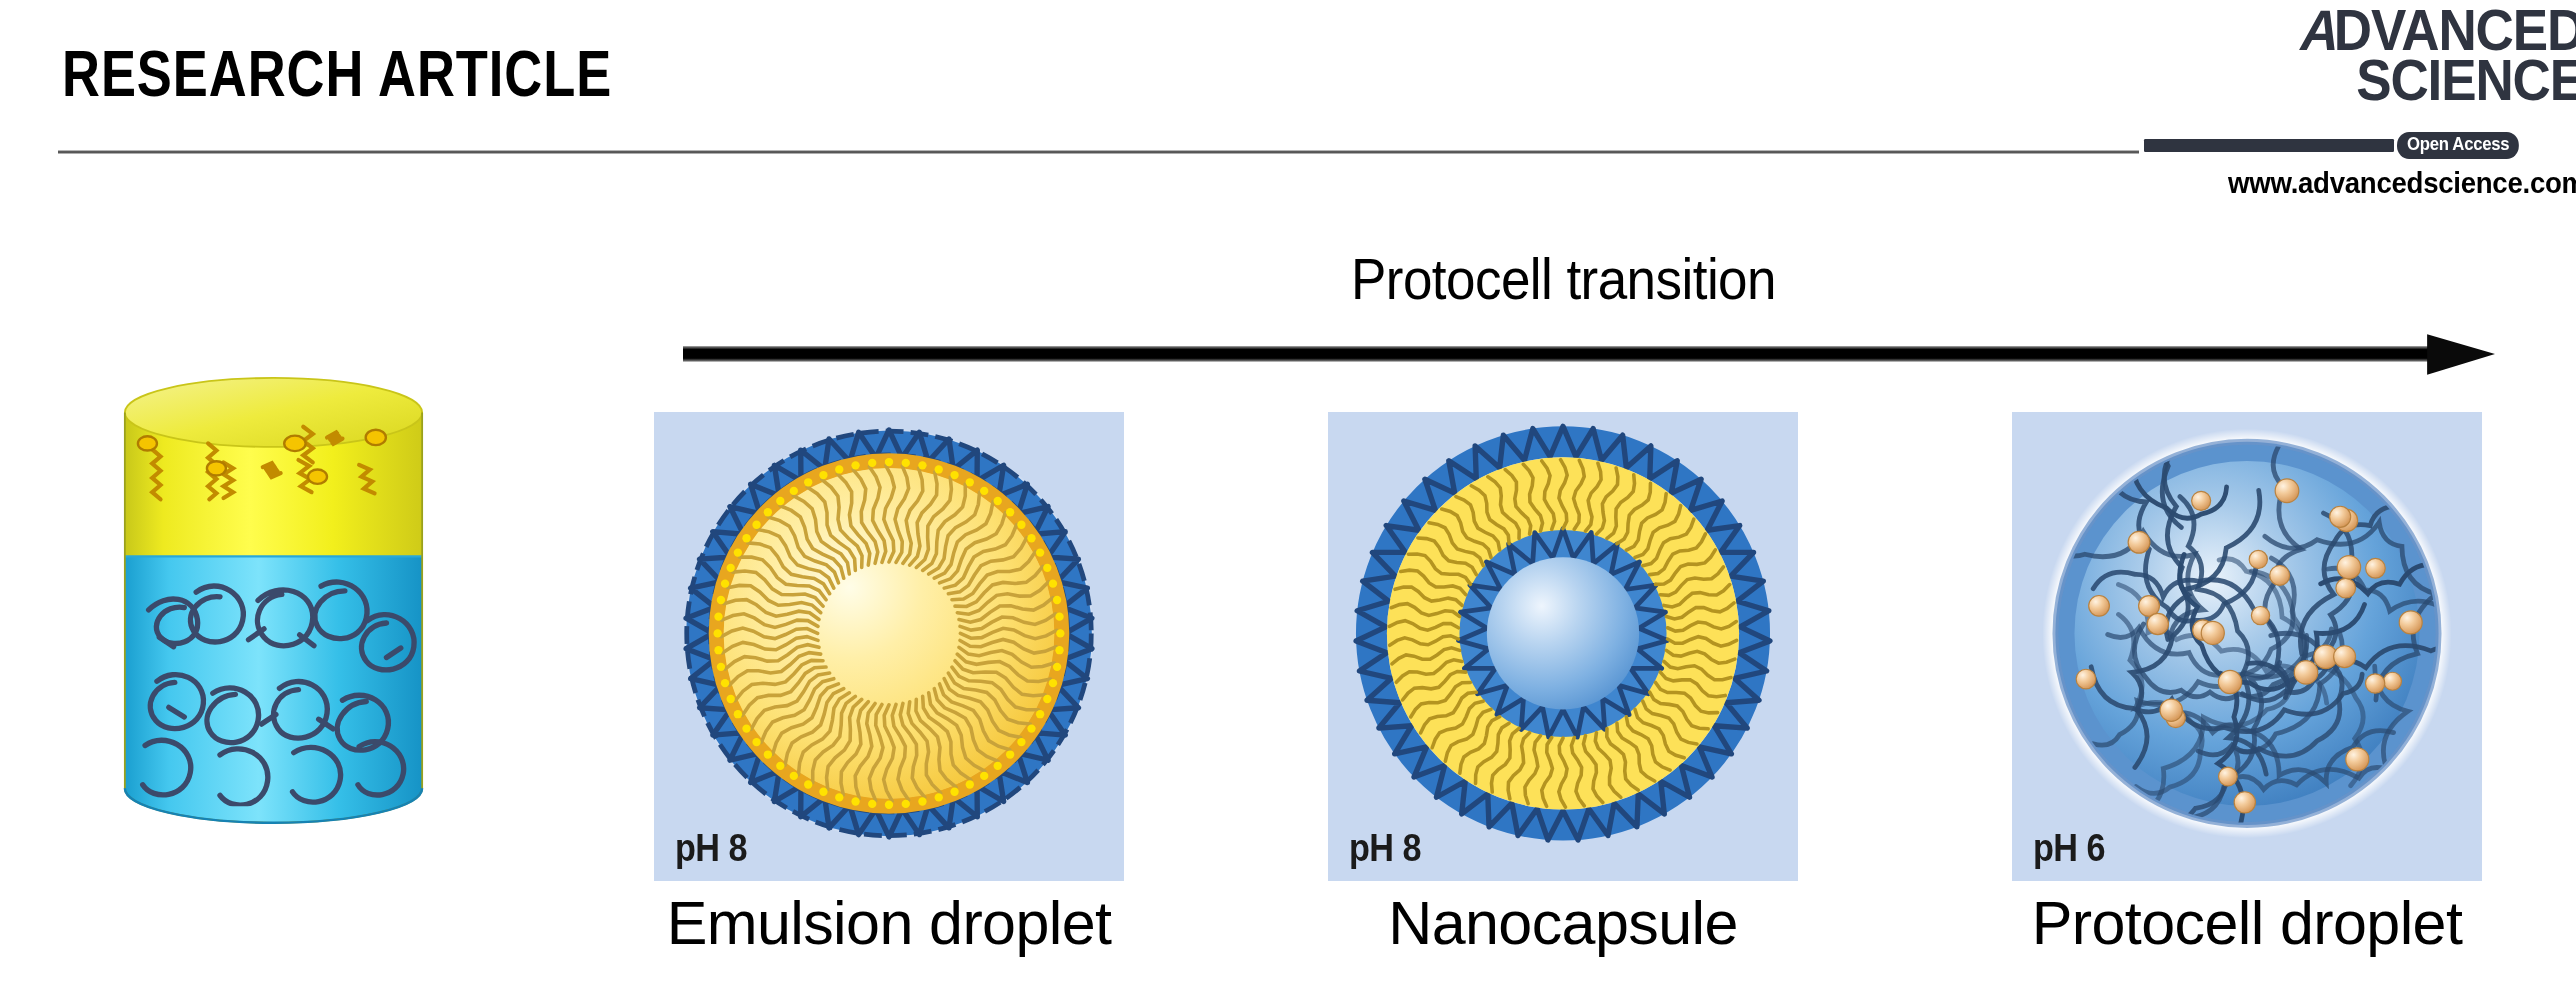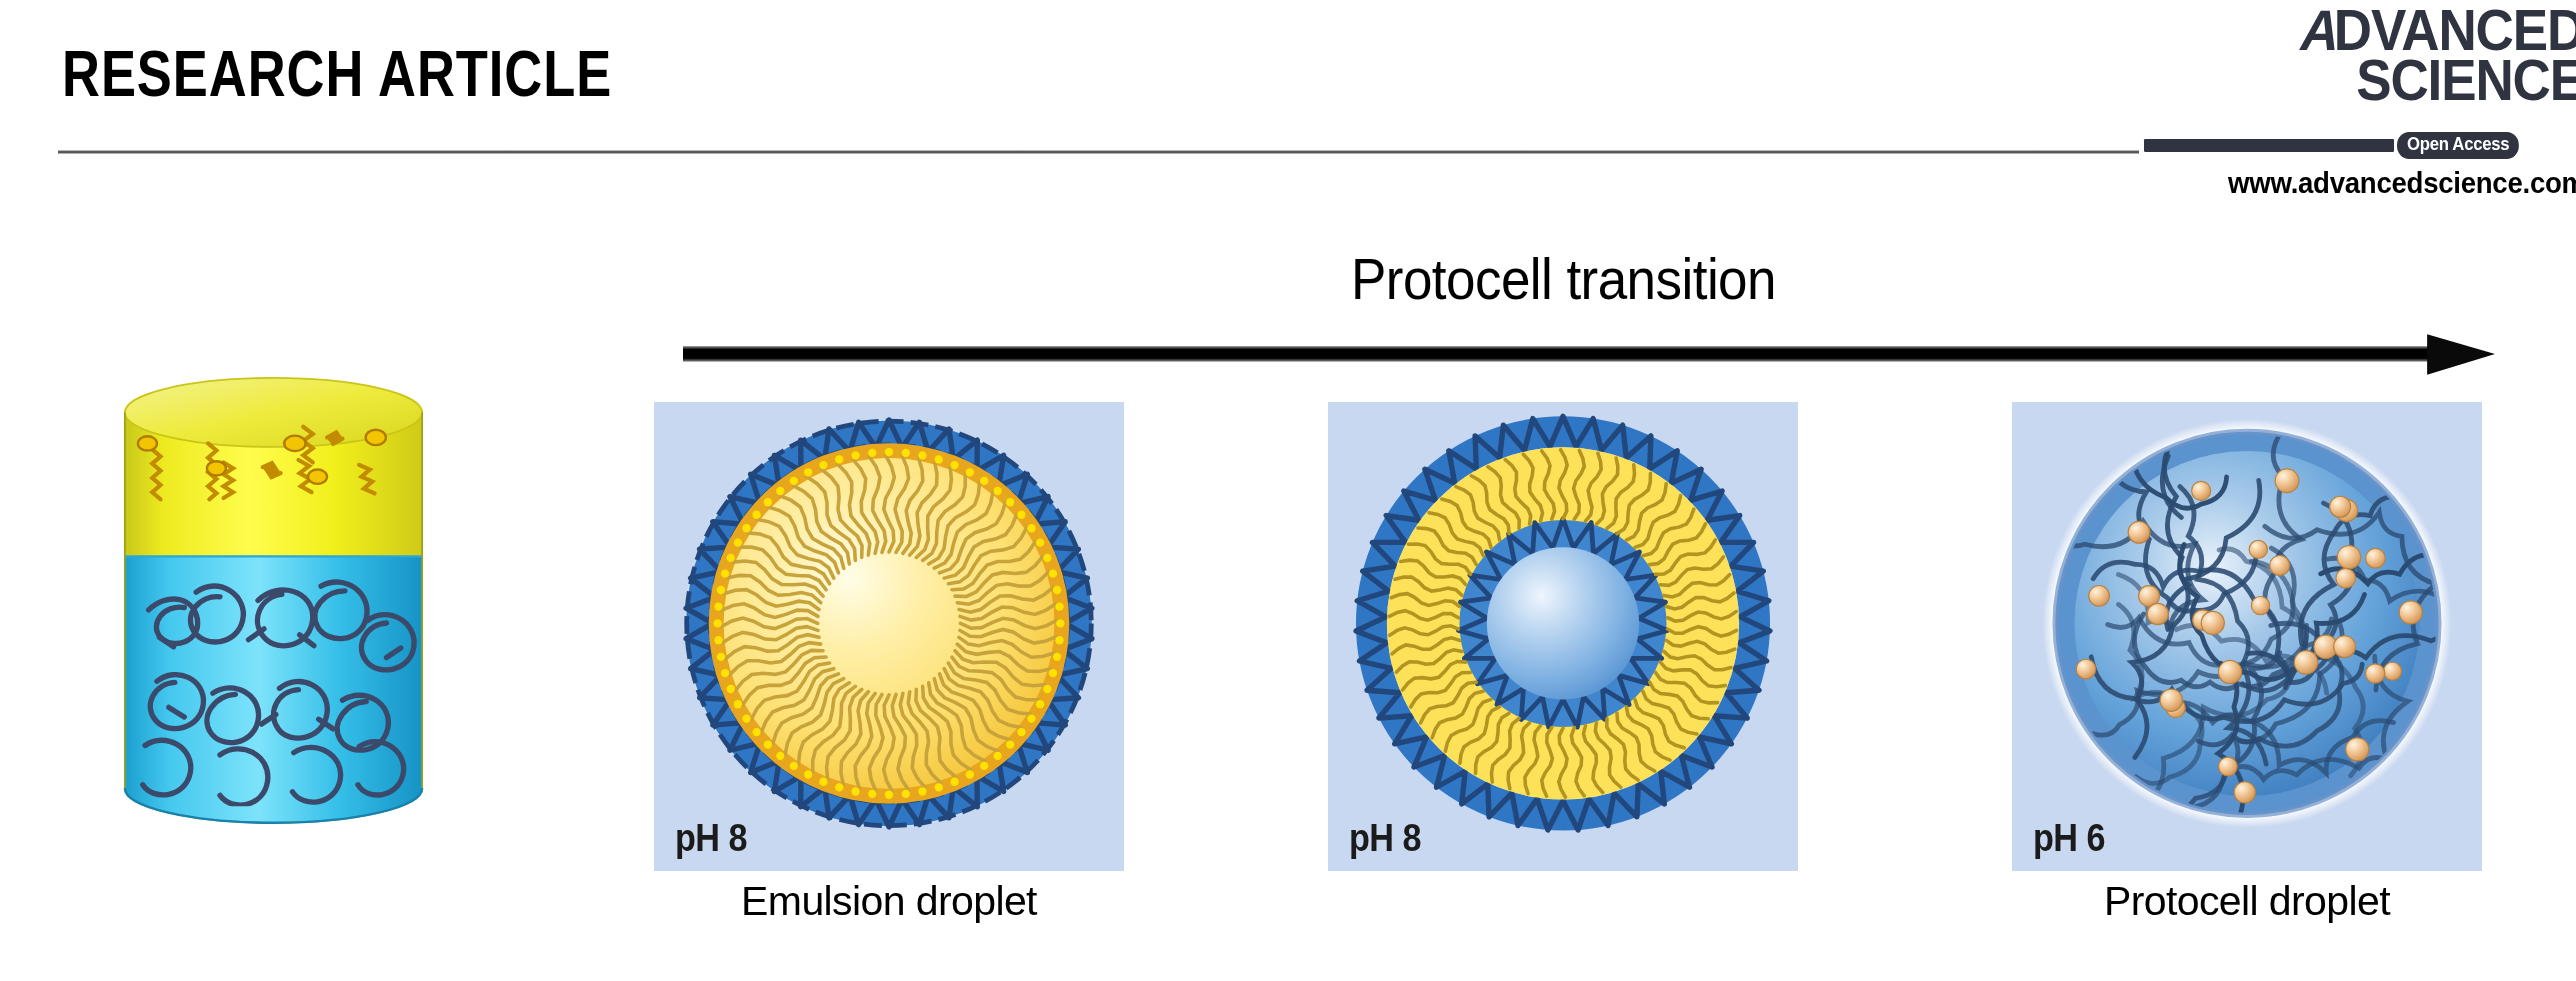--- a/index.html
+++ b/index.html
@@ -69,33 +69,33 @@
   
   #transition-group{position:absolute;left:632px;top:24px;width:1863px;height:155px;}
   #transition-label{
     position:absolute;left:0;top:8.3px;width:1863px;text-align:center;
     font-size:57px;color:#000;letter-spacing:-0.6px;
     transform:scaleX(0.93);transform-origin:center center;
   }
   #transition-arrow{position:absolute;left:51px;top:95px;width:1812px;height:43px;}
 
   
-  .panel-block{position:absolute;top:188px;border-radius:21px;}
+  .panel-block{position:absolute;top:198px;border-radius:21px;}
   .panel-box{
     position:relative;width:470px;height:469px;background:#c8d8f0;overflow:hidden;
   }
   .panel-art{position:absolute;left:0;top:0;width:470px;height:469px;}
   .ph-label{
     position:absolute;left:21.4px;bottom:10.7px;
     font-size:38px;font-weight:bold;color:#1b1b1b;letter-spacing:-0.6px;
     transform:scaleX(0.9);transform-origin:left bottom;white-space:nowrap;
   }
   .panel-caption{
     position:absolute;top:476px;width:470px;text-align:center;
-    font-size:41px;color:#000;letter-spacing:-0.6px;
+    font-size:61px;color:#000;letter-spacing:-0.6px;
     transform-origin:center top;
   }
   #panel-emulsion{left:654px;}
   #panel-nanocapsule{left:1328px;}
   #panel-coacervate{left:2012px;}
 </style>
 </head>
 <body>
 
 <div id="journal-header">
@@ -473,20 +473,21 @@
             <path d="M288.5,231.9 L285.8,217.9 L277.3,208.1 L263.9,202.0 L251.9,195.0 L245.9,183.3 L244.0,168.6 L239.5,155.9 L228.7,147.8 L215.0,142.1 "></path>
             <path d="M304.3,221.2 L303.1,207.0 L295.7,196.3 L283.1,188.8 L271.9,180.6 L267.2,168.3 L266.8,153.5 L263.8,140.4 L253.9,131.2 L240.9,123.9 "></path>
             <path d="M321.1,212.3 L321.4,198.0 L315.3,186.6 L303.5,177.8 L293.3,168.4 L290.0,155.7 L291.2,140.9 L289.6,127.5 L280.8,117.3 L268.7,108.7 "></path>
             <path d="M338.8,205.2 L340.7,191.1 L335.8,179.1 L325.1,169.0 L315.9,158.6 L314.0,145.6 L316.8,131.0 L316.7,117.6 L309.0,106.5 L297.9,96.6 "></path>
             <path d="M357.2,200.1 L360.6,186.3 L357.0,173.8 L347.4,162.7 L339.5,151.3 L338.9,138.2 L343.3,124.0 L344.6,110.6 L338.2,98.7 L328.2,87.7 "></path>
             <path d="M376.0,197.0 L380.8,183.6 L378.7,170.9 L370.3,158.8 L363.7,146.6 L364.5,133.5 L370.4,119.9 L373.2,106.7 L368.1,94.2 L359.3,82.2 "></path>
           </g>
       </svg>
       <div class="ph-label">pH 8</div>
     </div>
+    <div class="panel-caption">Nanocapsule</div>
   </div>
 
   <div class="panel-block" id="panel-coacervate">
     <div class="panel-box">
       <svg class="panel-art" viewBox="0 0 790 788">
         <defs>
           <radialGradient id="coaCore" cx="40%" cy="34%" r="70%">
             <stop offset="0" stop-color="#e9f2fb"></stop>
             <stop offset="0.30" stop-color="#a9cbea"></stop>
             <stop offset="0.68" stop-color="#65a3da"></stop>

